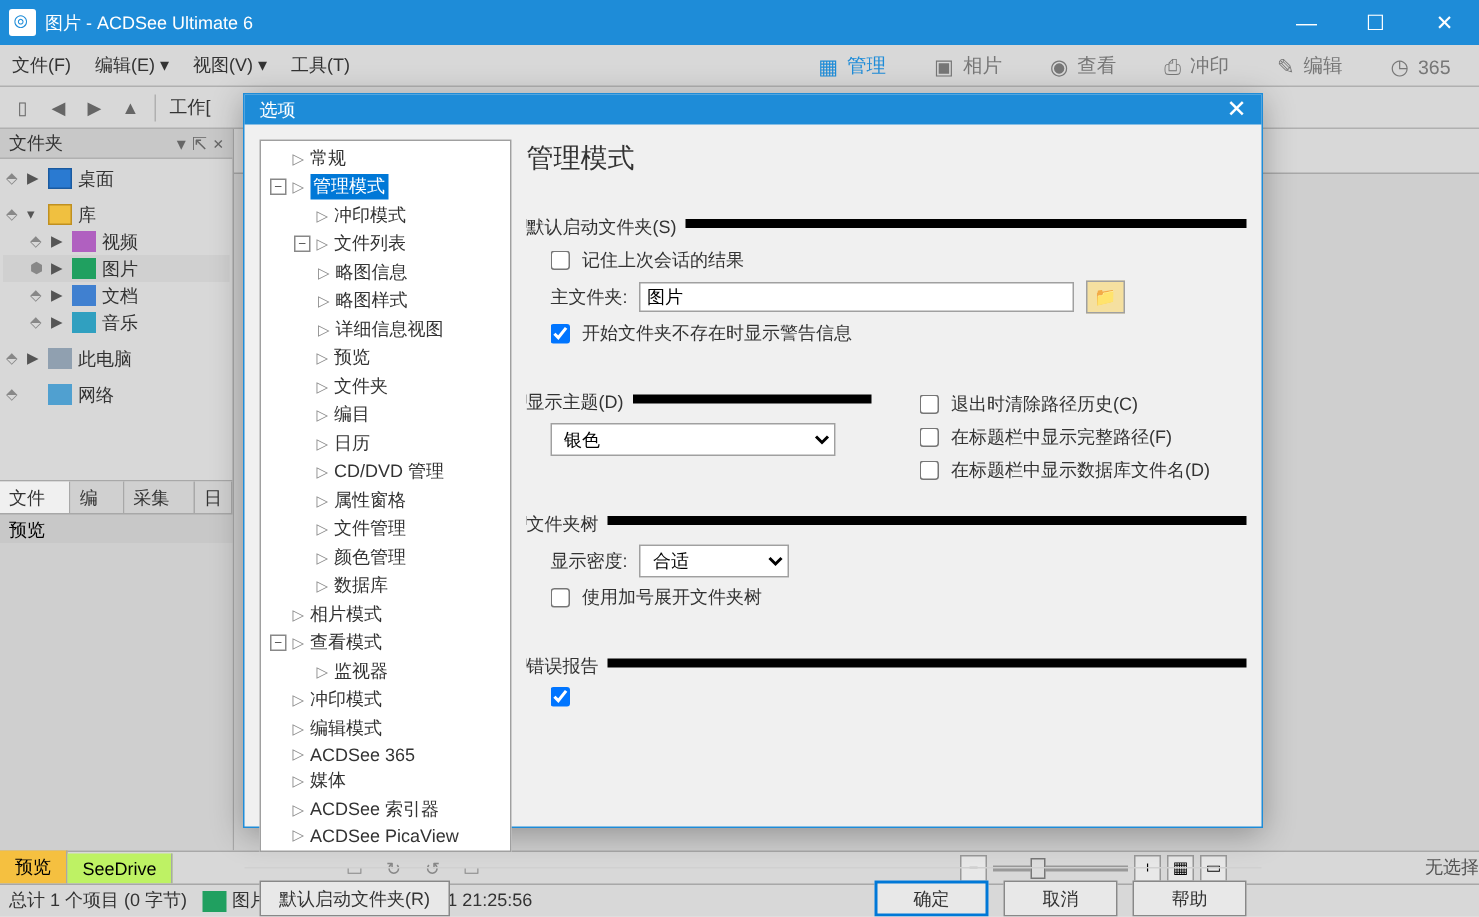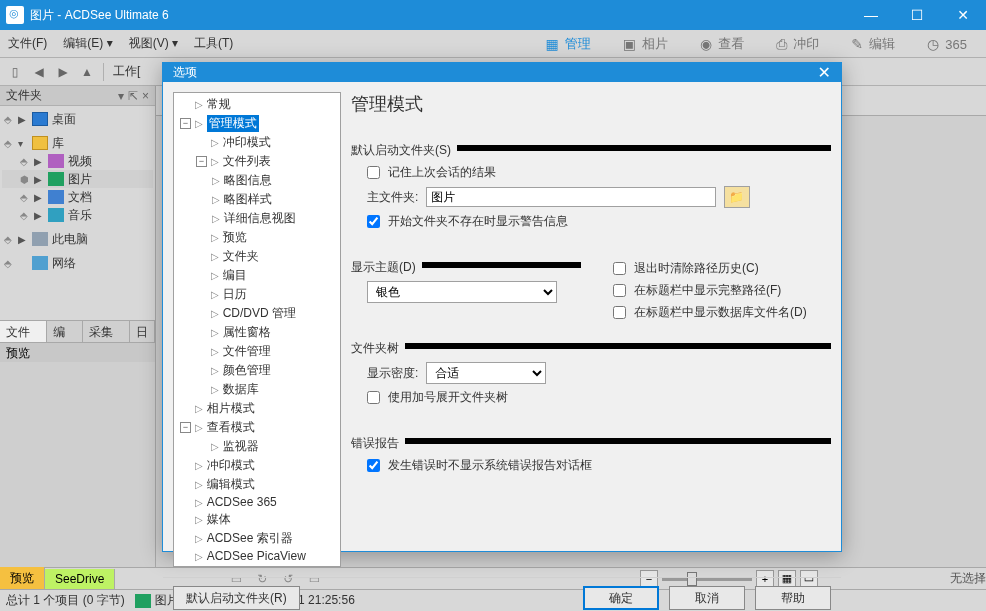--- a/index.html
+++ b/index.html
@@ -465,35 +465,34 @@
             <input type="checkbox" style="">
             <label>在标题栏中显示数据库文件名(D)</label>
           </div>
         </div>
       </div>
 
       <div class="group">
         <span class="glabel">文件夹树</span>
         <div class="row">
           <label>显示密度:</label>
-          <select style="width:120px">
+          <select style="width:100px">
             <option>合适</option>
           </select>
         </div>
         <div class="row">
           <input type="checkbox" style="">
           <label>使用加号展开文件夹树</label>
         </div>
       </div>
 
       <div class="group">
         <span class="glabel">错误报告</span>
         <div class="row">
           <input type="checkbox" checked="" style="">
-          <label>发生错误时不显示系统错误报告对话框</label>
         </div>
       </div>
     </div>
   </div>
   <div class="dfooter">
     <button>默认启动文件夹(R)</button>
     <span class="spacer"></span>
     <button class="primary">确定</button>
     <button>取消</button>
     <button>帮助</button>

